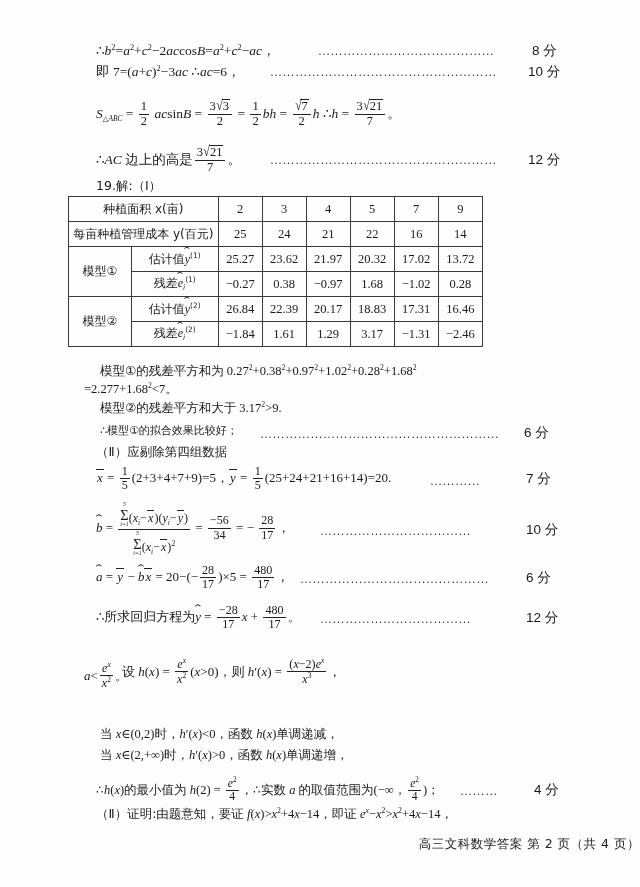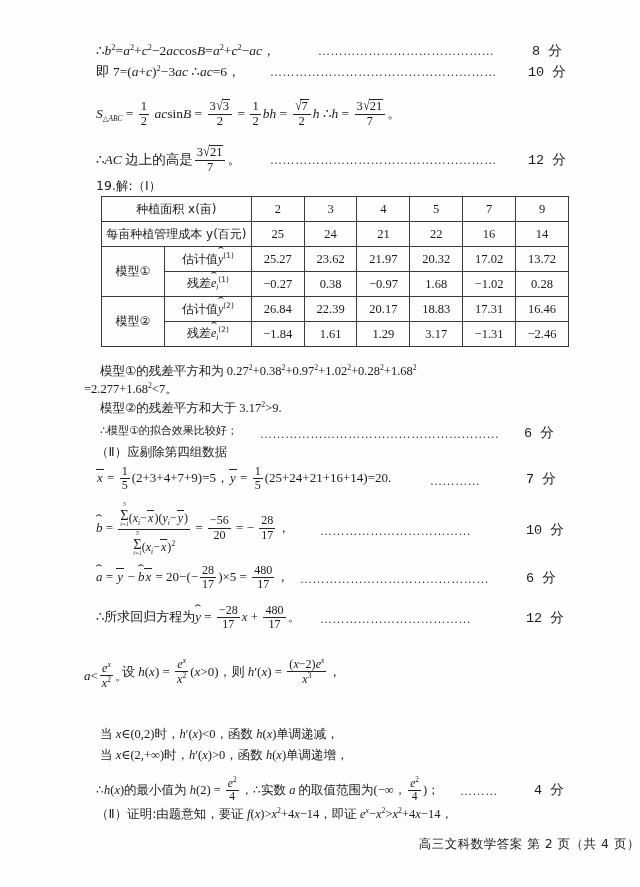--- a/index.html
+++ b/index.html
@@ -81,38 +81,38 @@
   .line {
     position: absolute;
     white-space: nowrap;
     font-size: 13.5px;
     line-height: 1.2;
   }
   .score {
     position: absolute;
     font-size: 13.5px;
     white-space: nowrap;
-    font-family: Liberation Mono, monospace;
+    font-family: Liberation Sans, sans-serif;
   }
   .leader {
     position: absolute;
     font-size: 12px;
     letter-spacing: 0.6px;
     color: #333;
     white-space: nowrap;
     overflow: hidden;
   }
   .cn { font-family: "DejaVu Sans", sans-serif; }
 
   
   .tbl {
     position: absolute;
-    left: 101px;
+    left: 68px;
     top: 196px;
-    width: 468px;
+    width: 415px;
     border-collapse: collapse;
     font-size: 12.5px;
   }
   .tbl td {
     border: 1px solid #3a3a3a;
     text-align: center;
     padding: 3px 1px;
     height: 18px;
     font-family: "Liberation Serif", serif;
   }
@@ -296,21 +296,21 @@
     <span class="hat it">b</span> =
     <span class="frac" style="vertical-align:-1.45em;">
       <span class="num" style="padding-bottom:1px;">
         <span class="sigma"><span class="lim">5</span><span class="sig">Σ</span><span class="lim">i=1</span></span>(<span class="it">x</span><sub>i</sub>−<span class="bar it">x</span>)(<span class="it">y</span><sub>i</sub>−<span class="bar it">y</span>)
       </span>
       <span class="den" style="padding-top:1px;">
         <span class="sigma"><span class="lim">5</span><span class="sig">Σ</span><span class="lim">i=1</span></span>(<span class="it">x</span><sub>i</sub>−<span class="bar it">x</span>)<sup>2</sup>
       </span>
     </span>
     =
-    <span class="frac"><span class="num">−56</span><span class="den">20</span></span> = −
+    <span class="frac"><span class="num">−56</span><span class="den">34</span></span> = −
     <span class="frac"><span class="num">28</span><span class="den">17</span></span>，
   </div>
   <div class="leader" style="left:320px; top:524px; width:200px;">
     ………………………………
   </div>
   <div class="score" style="left:526px; top:521px;">
     <span>10 分</span>
   </div>
 
   <div class="line" style="left:96px; top:564px; font-size:13px;">

